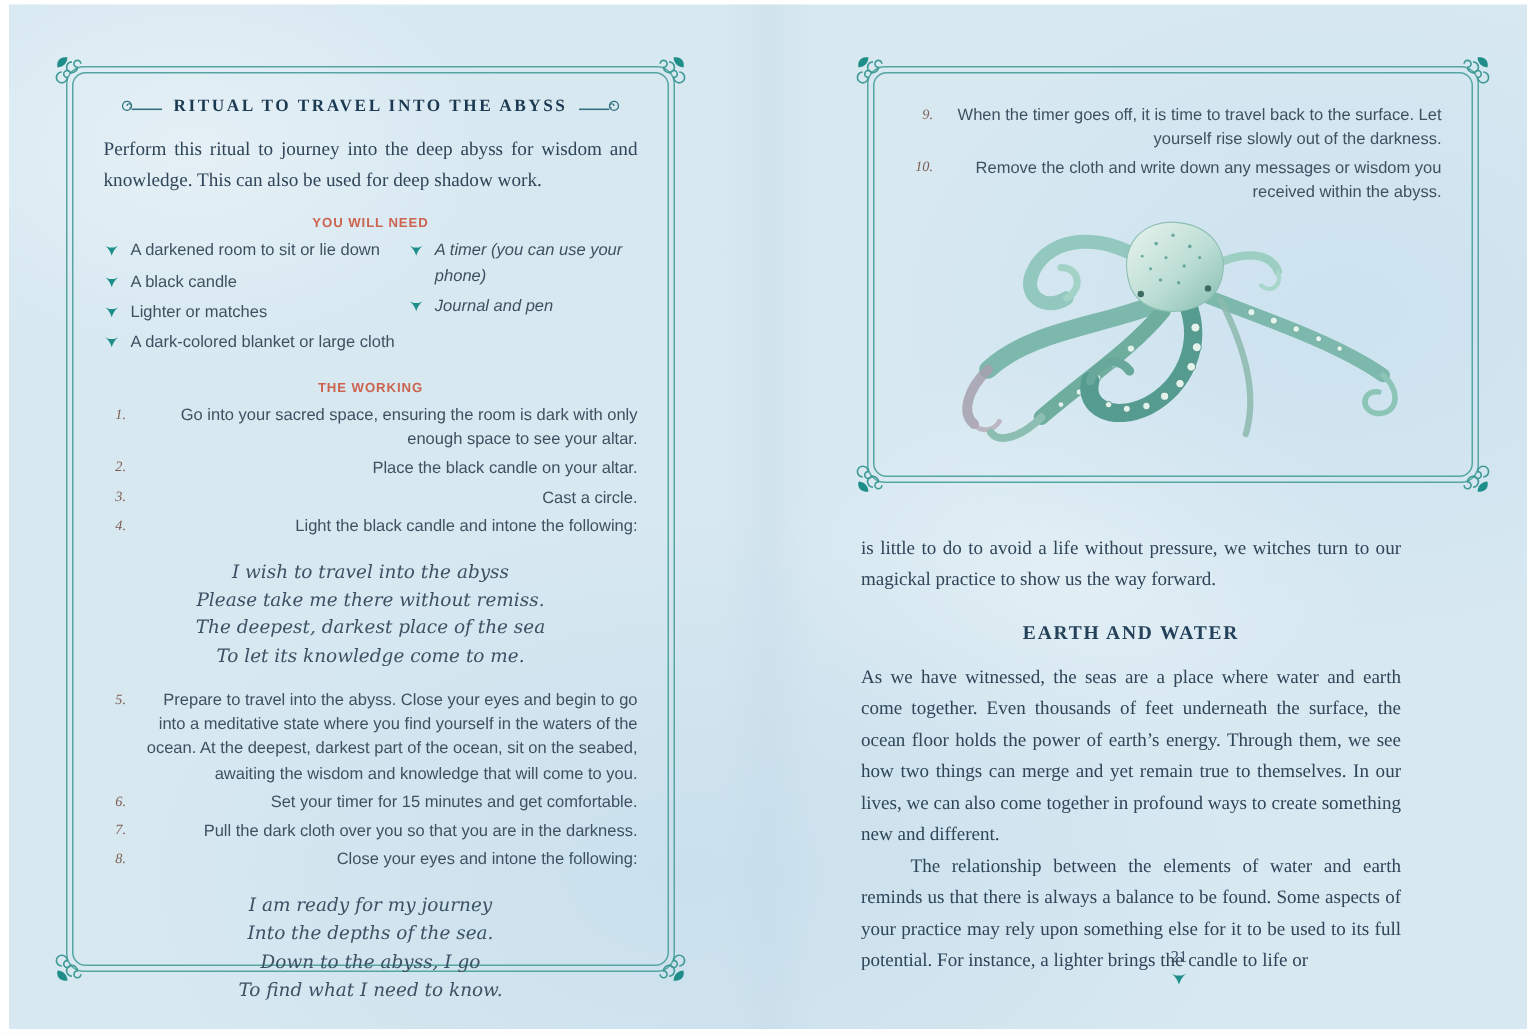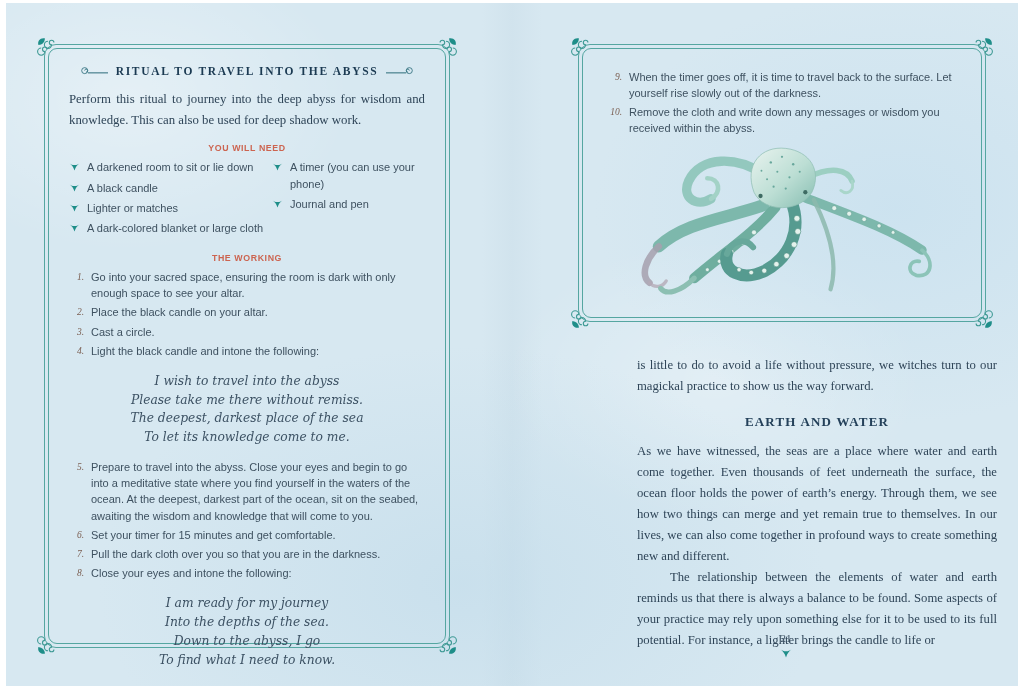--- a/index.html
+++ b/index.html
@@ -36,38 +36,38 @@
   .intro{font-family:"Liberation Serif",serif;font-size:12.8px;line-height:1.62;color:#2f4558;
     margin-top:12px;text-align:justify;}
 
   .section-label{font-family:"Liberation Sans",sans-serif;font-weight:bold;font-size:8.8px;
     letter-spacing:0.6px;color:#cc6450;margin-top:13px;text-align:center;}
 
   .sans{font-family:"Liberation Sans",sans-serif;font-size:11px;line-height:1.47;color:#3e5160;}
 
   .supplies{display:flex;margin-top:6px;}
   .supplies .col1{width:57%;}
-  .supplies .col2{width:43%;}
+  .supplies .col2{width:43%;font-style:italic;}
   .supply{display:flex;gap:7px;margin-bottom:4px;}
   .bullet{width:11px;height:8px;flex:0 0 auto;margin-top:4px;}
   .supply .txt{padding-right:4px;}
 
   .steps{margin-top:6px;}
   .step{display:flex;margin-bottom:3px;}
   .step .num{font-family:"Liberation Serif",serif;font-style:italic;font-size:9.5px;
     color:#7c6054;width:15px;text-align:right;margin-right:7px;margin-top:2px;flex:0 0 auto;}
   .right-box .step .num{width:19px;}
-  .step .txt{flex:1;}
+  .step .txt{flex:1;text-align:right;}
 
   .verse{text-align:center;font-family:"DejaVu Serif",serif;font-style:italic;font-size:12.3px;
     line-height:1.53;color:#3c5163;margin:13px 0 12px 0;}
 
   .octopus-wrap{display:flex;justify-content:center;margin-top:2px;}
 
-  .right-text{position:absolute;left:631px;top:352px;width:360px;
+  .right-text{position:absolute;left:568px;top:352px;width:360px;
     font-family:"Liberation Serif",serif;font-size:12.7px;line-height:1.66;color:#2f4558;}
   .right-text p{margin:0;text-align:justify;}
   .heading{font-family:"Liberation Serif",serif;font-size:13px;letter-spacing:1.2px;
     color:#24415a;text-align:center;margin:14px 0 8px 0;font-variant:small-caps;font-weight:bold;}
   .indent{text-indent:2.6em;}
 
   .folio{position:absolute;left:600px;top:629px;width:360px;text-align:center;}
   .folio .pagenum{font-family:"Liberation Serif",serif;font-size:11px;color:#3c5163;}
   .folio .orn{width:12px;height:9px;display:inline-block;margin-top:2px;}
 

